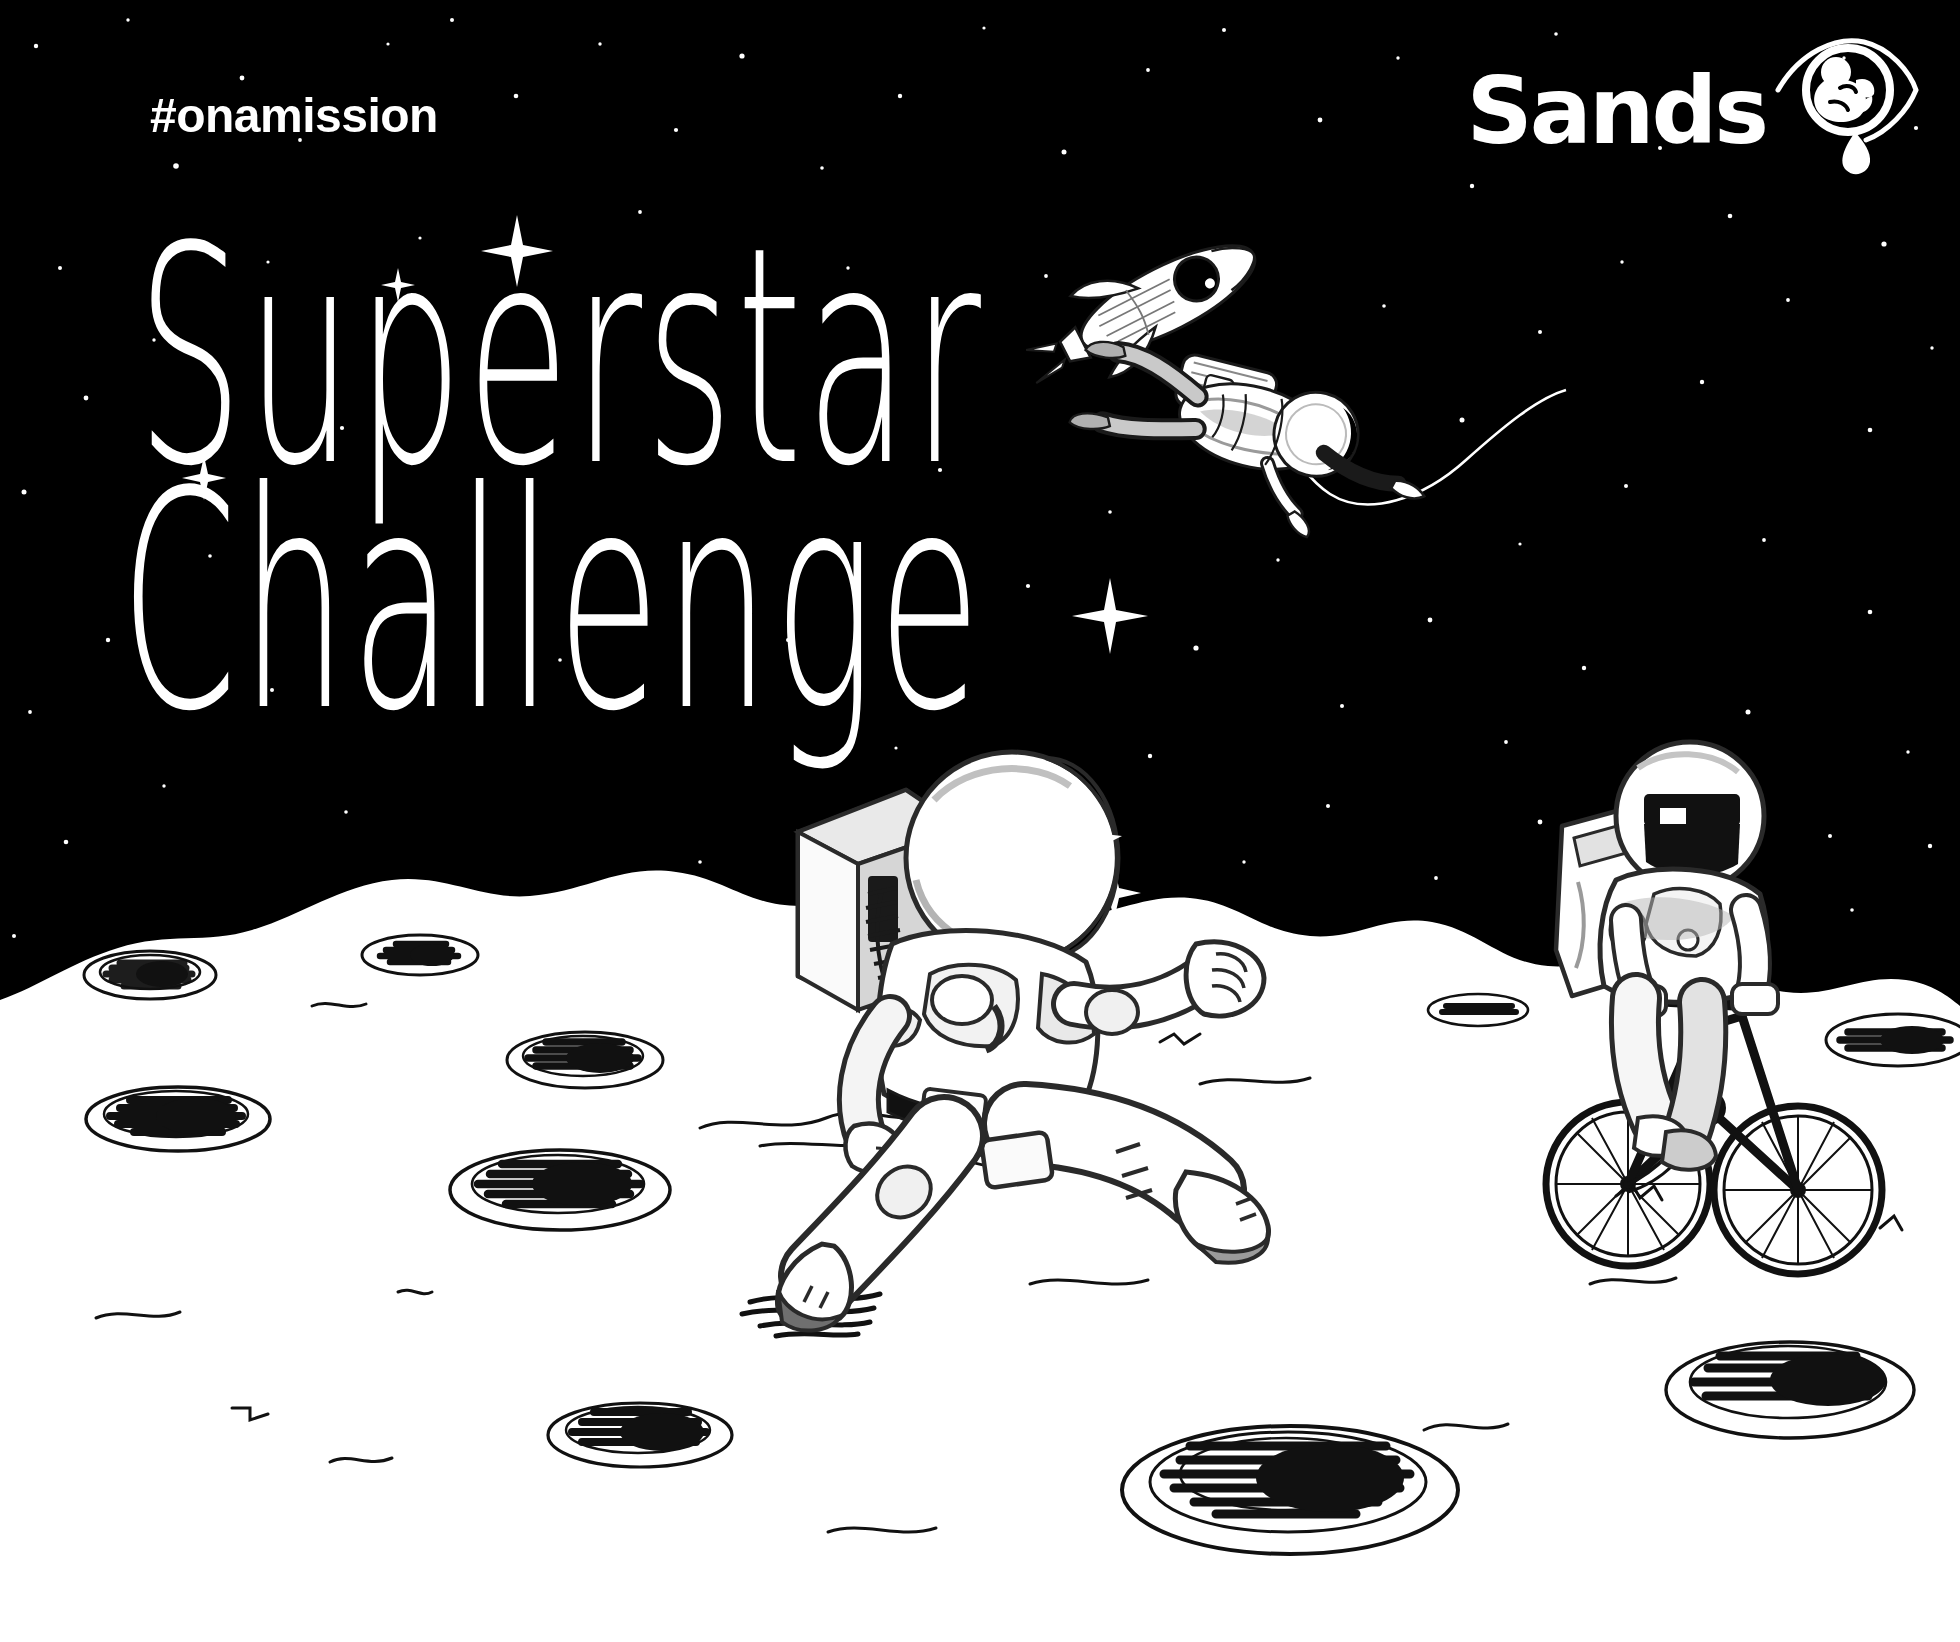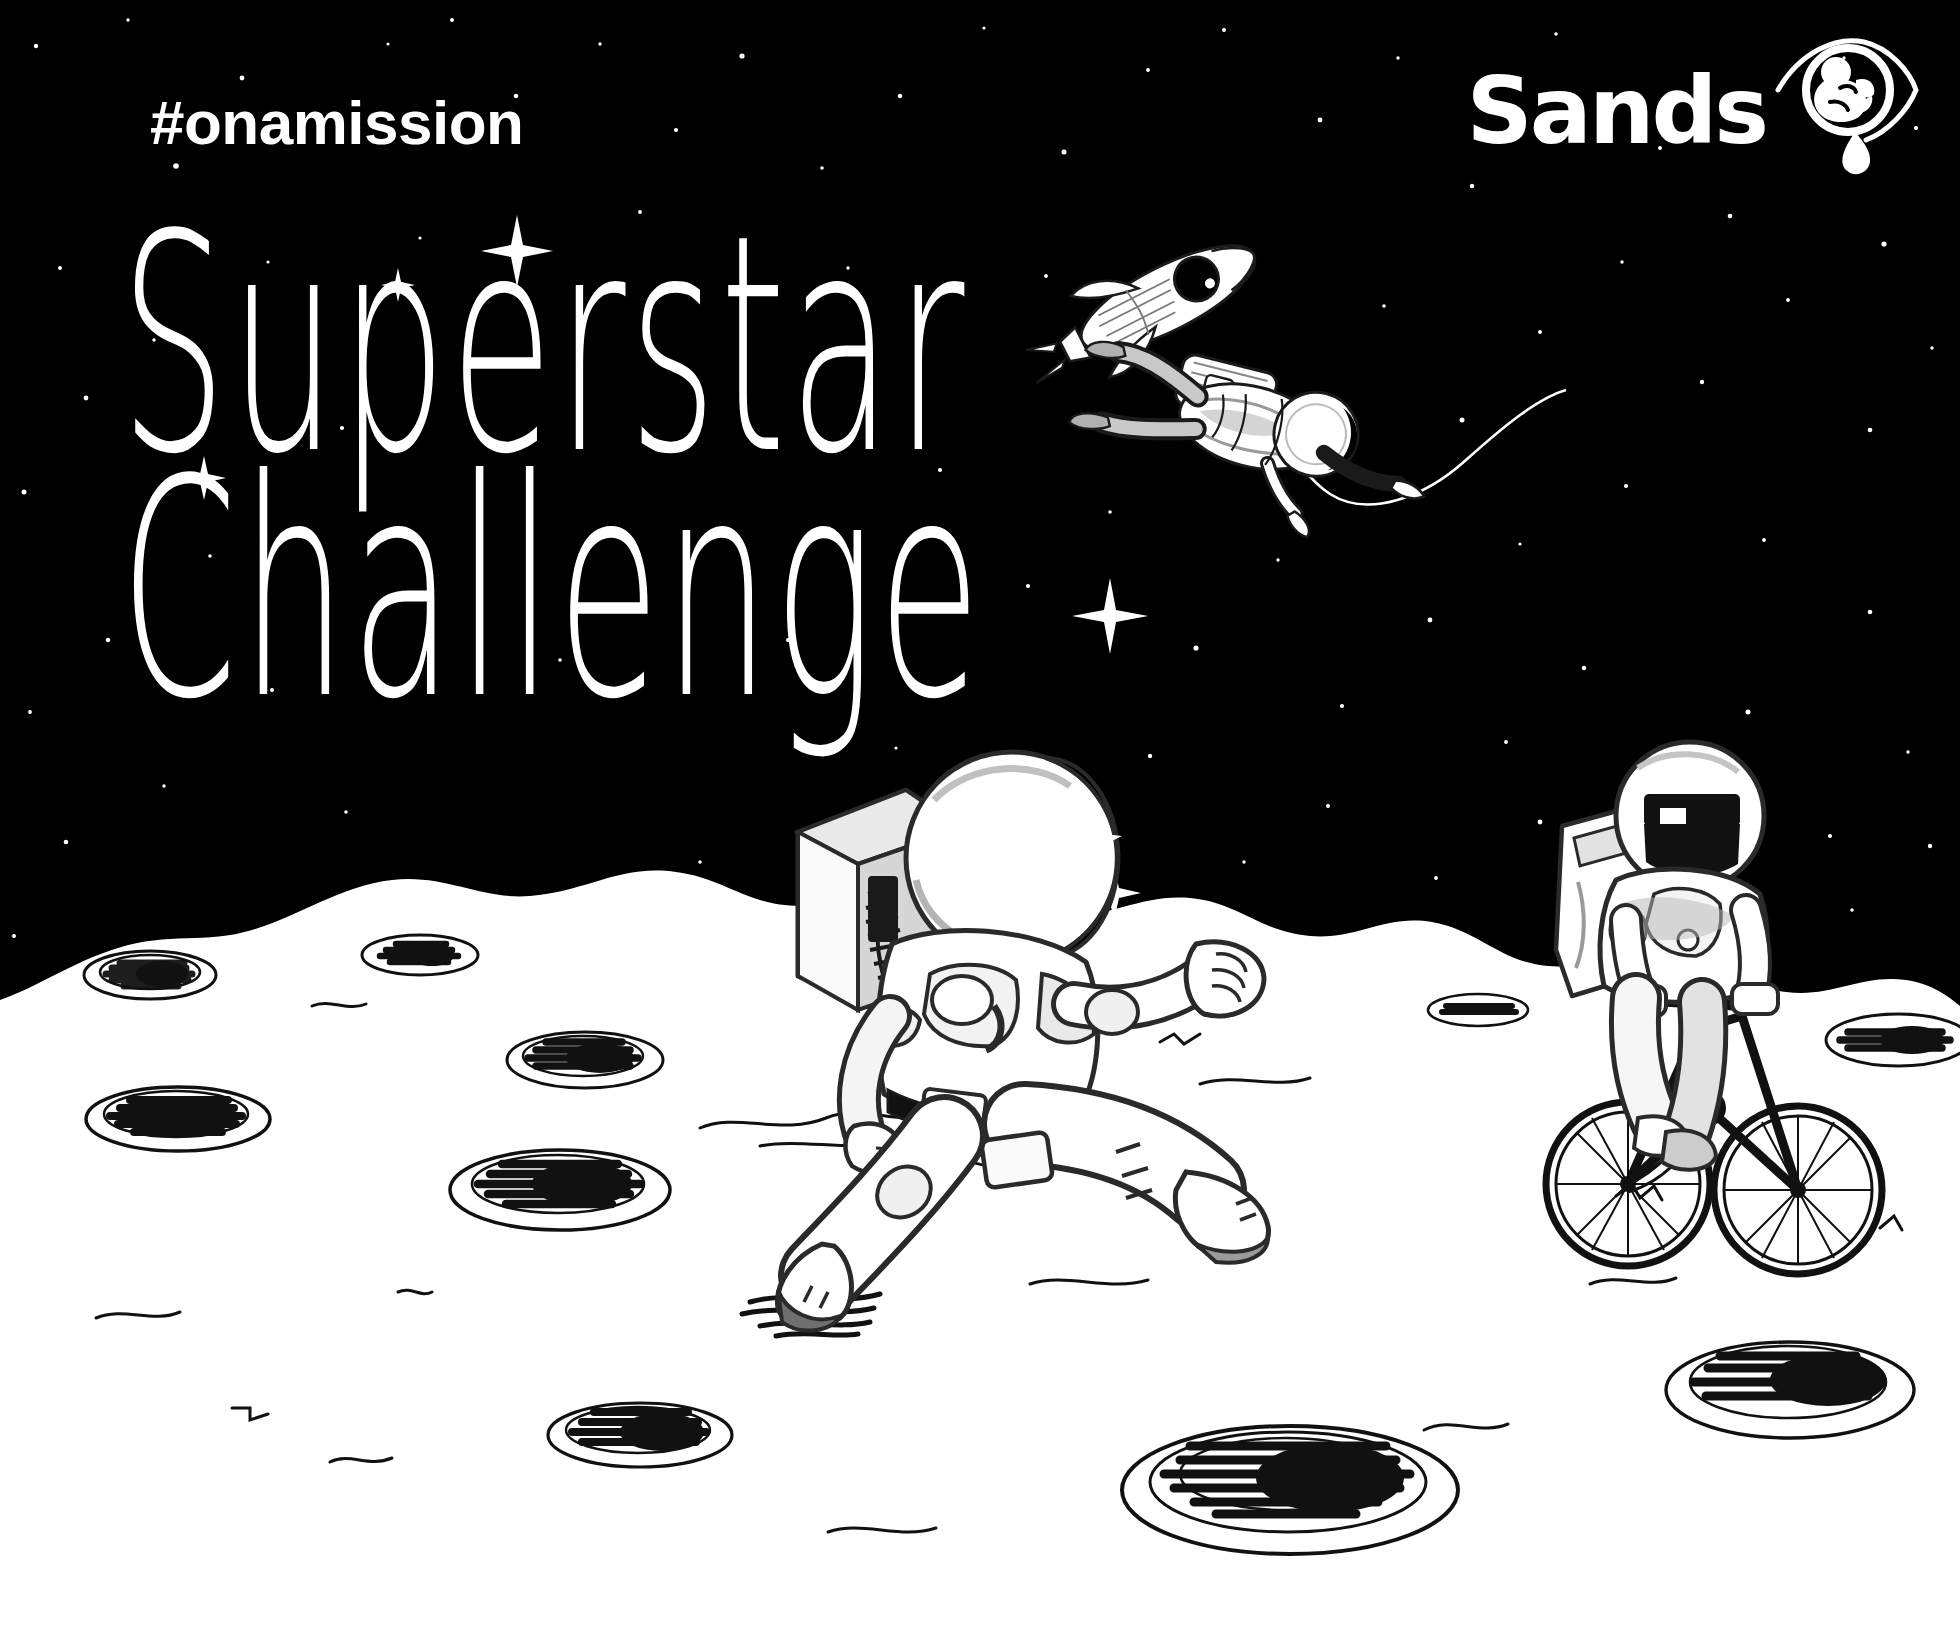--- a/index.html
+++ b/index.html
@@ -8,28 +8,29 @@
     background:#000000;overflow:hidden;
     font-family:"Liberation Sans",sans-serif;
   }
   .layer{position:absolute;inset:0;}
   svg.layer{display:block;width:1960px;height:1642px;}
 
   
   #hashtag{
     position:absolute;left:150px;top:92px;
     color:#ffffff;font-family:"Liberation Sans",sans-serif;
-    font-size:62px;font-weight:700;letter-spacing:-0.5px;
+    font-size:48px;font-weight:700;letter-spacing:-0.5px;
     line-height:1;white-space:nowrap;z-index:40;
   }
 
   
   #title-block{
-    position:absolute;left:120px;top:206px;z-index:40;
+    position:absolute;left:120px;top:218px;z-index:40;
     color:#ffffff;
+    text-align:right;
   }
   .title-line{
     display:block;white-space:nowrap;
     font-family:"DejaVu Sans",sans-serif;
     font-weight:300;
     font-size:300px;
     line-height:0.93;
     transform:scaleX(0.56);
     transform-origin:left center;
     letter-spacing:6px;

